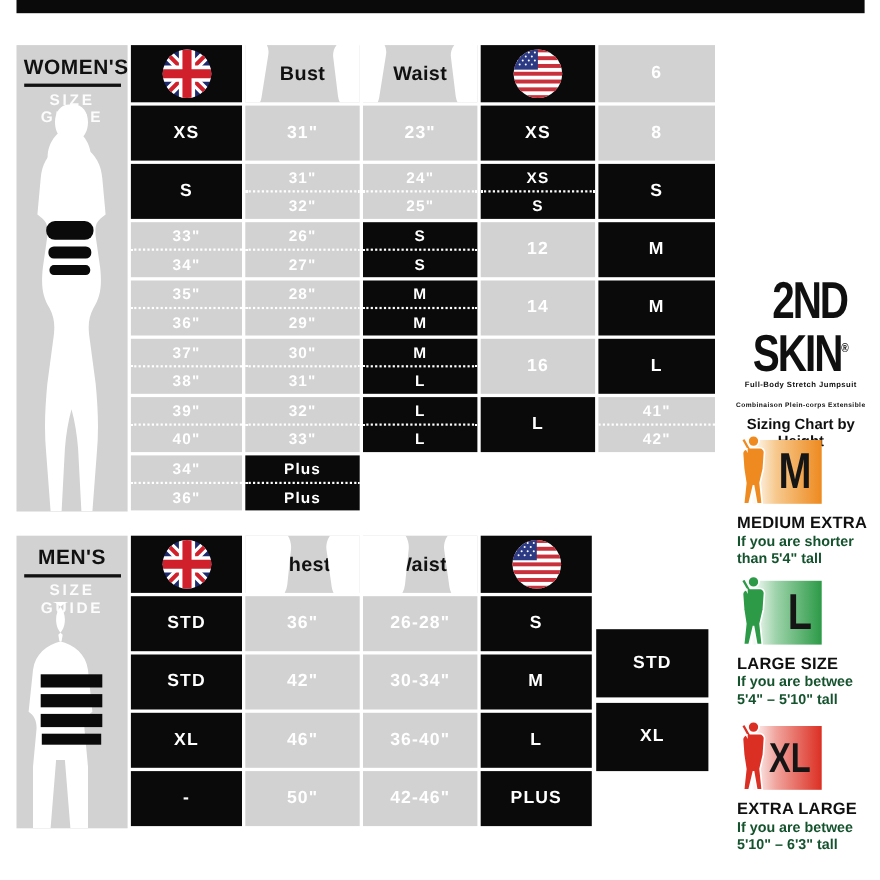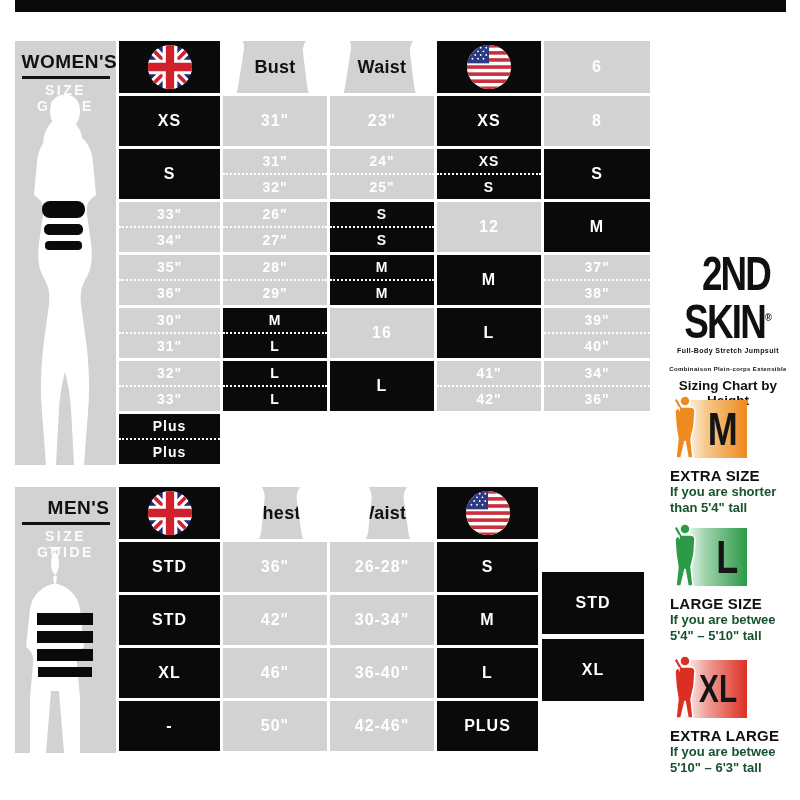--- a/index.html
+++ b/index.html
@@ -4,21 +4,21 @@
 <style>
   html,body{margin:0;padding:0;background:#fff;}
   .canvas{position:relative;width:800px;height:800px;background:#fff;overflow:hidden;
           font-family:"Liberation Sans",sans-serif;}
   .topbar{position:absolute;left:15px;top:0;width:771px;height:12px;background:#0a0a0a;}
 
   
   .panel{position:absolute;left:15px;width:101px;background:#d2d2d2;overflow:hidden;}
   .panel-w{top:41px;height:424px;}
   .panel-m{top:487px;height:266px;}
-  .panel-title{display:block;text-align:right;margin:10px auto 0;width:88px;
+  .panel-title{display:block;text-align:center;margin:10px auto 0;width:88px;
                font-size:19px;font-weight:bold;letter-spacing:.5px;color:#111;
                border-bottom:3px solid #111;padding-bottom:3px;}
   .panel-sub{display:block;text-align:center;margin-top:3px;font-size:14px;font-weight:bold;
              letter-spacing:2.5px;color:rgba(255,255,255,.92);}
   .sil{position:absolute;left:0;bottom:0;}
 
   
   .tbl{position:absolute;display:grid;gap:3px;}
   .wtable{left:119px;top:41px;grid-template-columns:101px 104px 104px 104px 106px;
           grid-template-rows:52px repeat(7,50px);}
@@ -198,20 +198,21 @@
     </div>
     <div class="cell gray split">
       <div class="half">28"</div>
       <div class="half lower">29"</div>
     </div>
     <div class="cell black split">
       <div class="half">M</div>
       <div class="half lower">M</div>
     </div>
 
+    <div class="cell gray">14</div>
     <div class="cell black">M</div>
     <div class="cell gray split">
       <div class="half">37"</div>
       <div class="half lower">38"</div>
     </div>
     <div class="cell gray split">
       <div class="half">30"</div>
       <div class="half lower">31"</div>
     </div>
     <div class="cell black split">
@@ -361,21 +362,21 @@
     <div class="chart-heading">Sizing Chart by Height</div>
 
     <div class="legend legend-m">
       <div class="legend-box">
         <svg class="legend-fig" width="34" height="70" viewBox="0 0 34 70">
           <circle cx="17" cy="8" r="5" fill="#ee8a1f" stroke="#fff" stroke-width="1.5"></circle>
           <path fill="#ee8a1f" stroke="#fff" stroke-width="1.5" d="M11 16 6 7l3-2 5 9h9c2 0 4 2 4 4l-1 15-3 13 2 19h-5l-3-17-4 17H8l2-19-2-13-1-14c0-2 2-4 4-4z"></path>
         </svg>
         <span class="legend-letter">M</span>
       </div>
-      <div class="legend-title">EXTRA SIZE</div>
+      <div class="legend-title">MEDIUM EXTRA</div>
       <div class="legend-line">If you are shorter</div>
       <div class="legend-line">than 5'4" tall</div>
     </div>
 
     <div class="legend legend-l">
       <div class="legend-box">
         <svg class="legend-fig" width="34" height="70" viewBox="0 0 34 70">
           <circle cx="17" cy="8" r="5" fill="#2c9a47" stroke="#fff" stroke-width="1.5"></circle>
           <path fill="#2c9a47" stroke="#fff" stroke-width="1.5" d="M11 16 6 7l3-2 5 9h9c2 0 4 2 4 4l-1 15-3 13 2 19h-5l-3-17-4 17H8l2-19-2-13-1-14c0-2 2-4 4-4z"></path>
         </svg>

